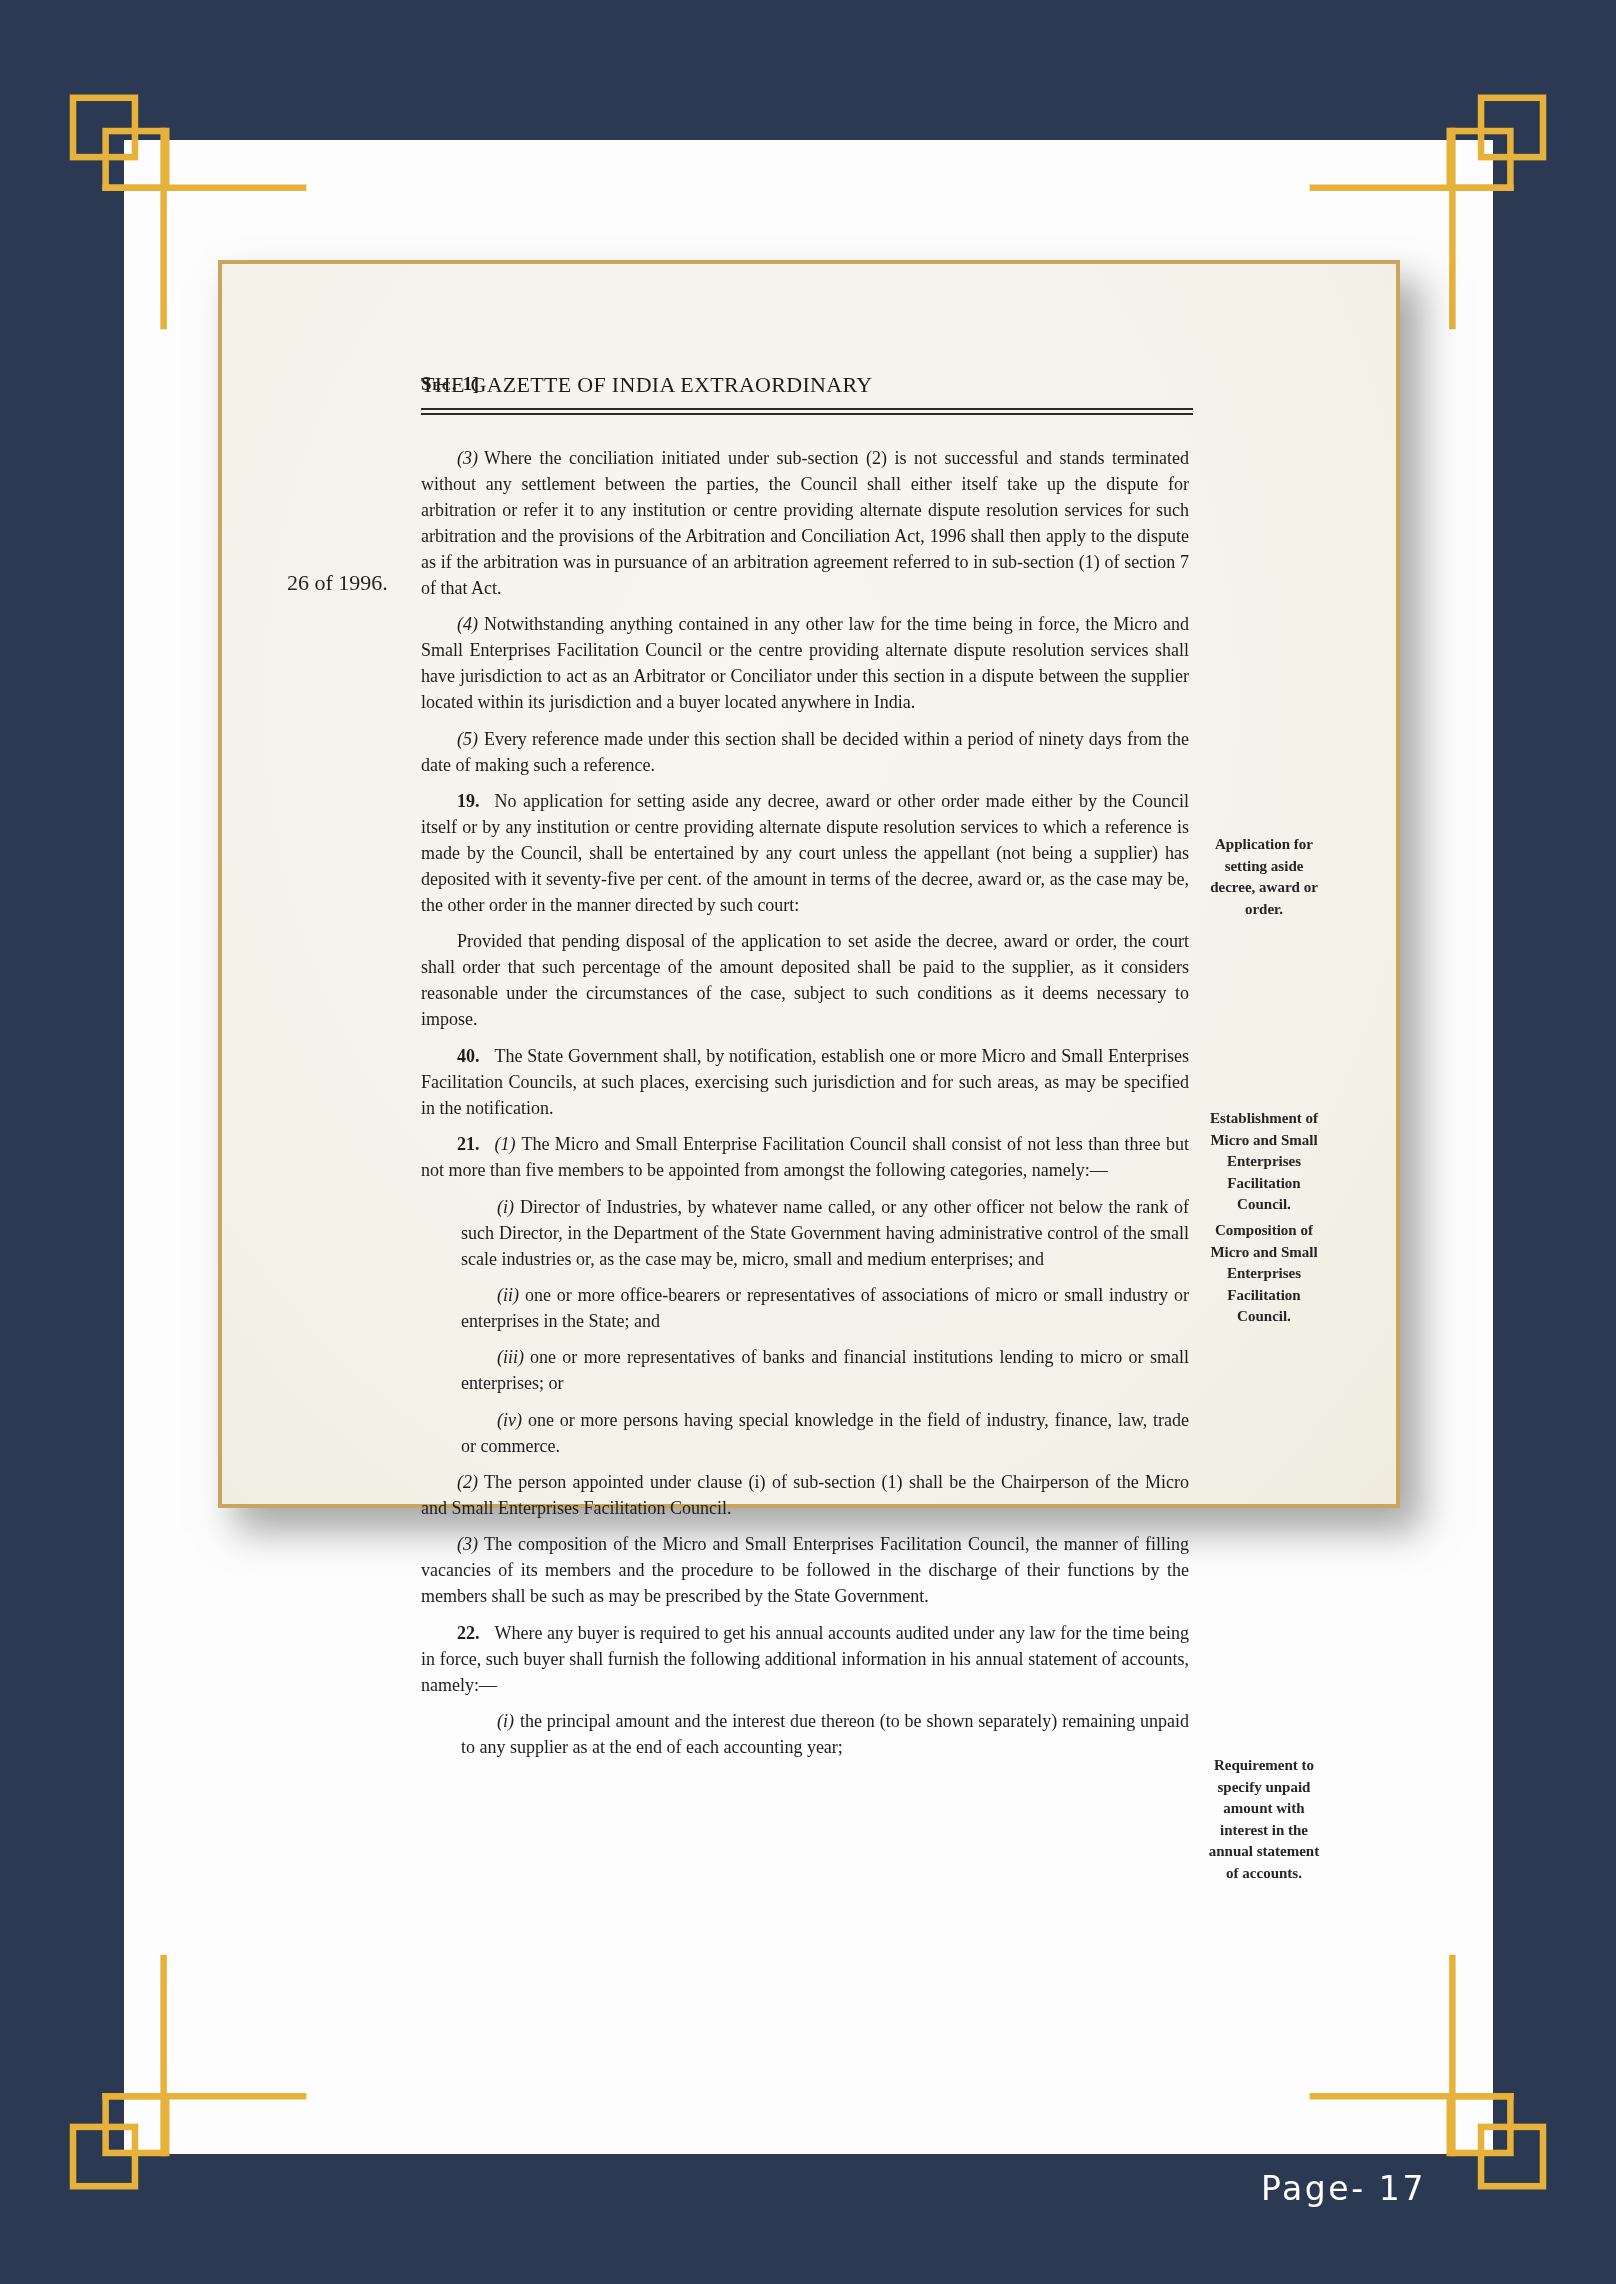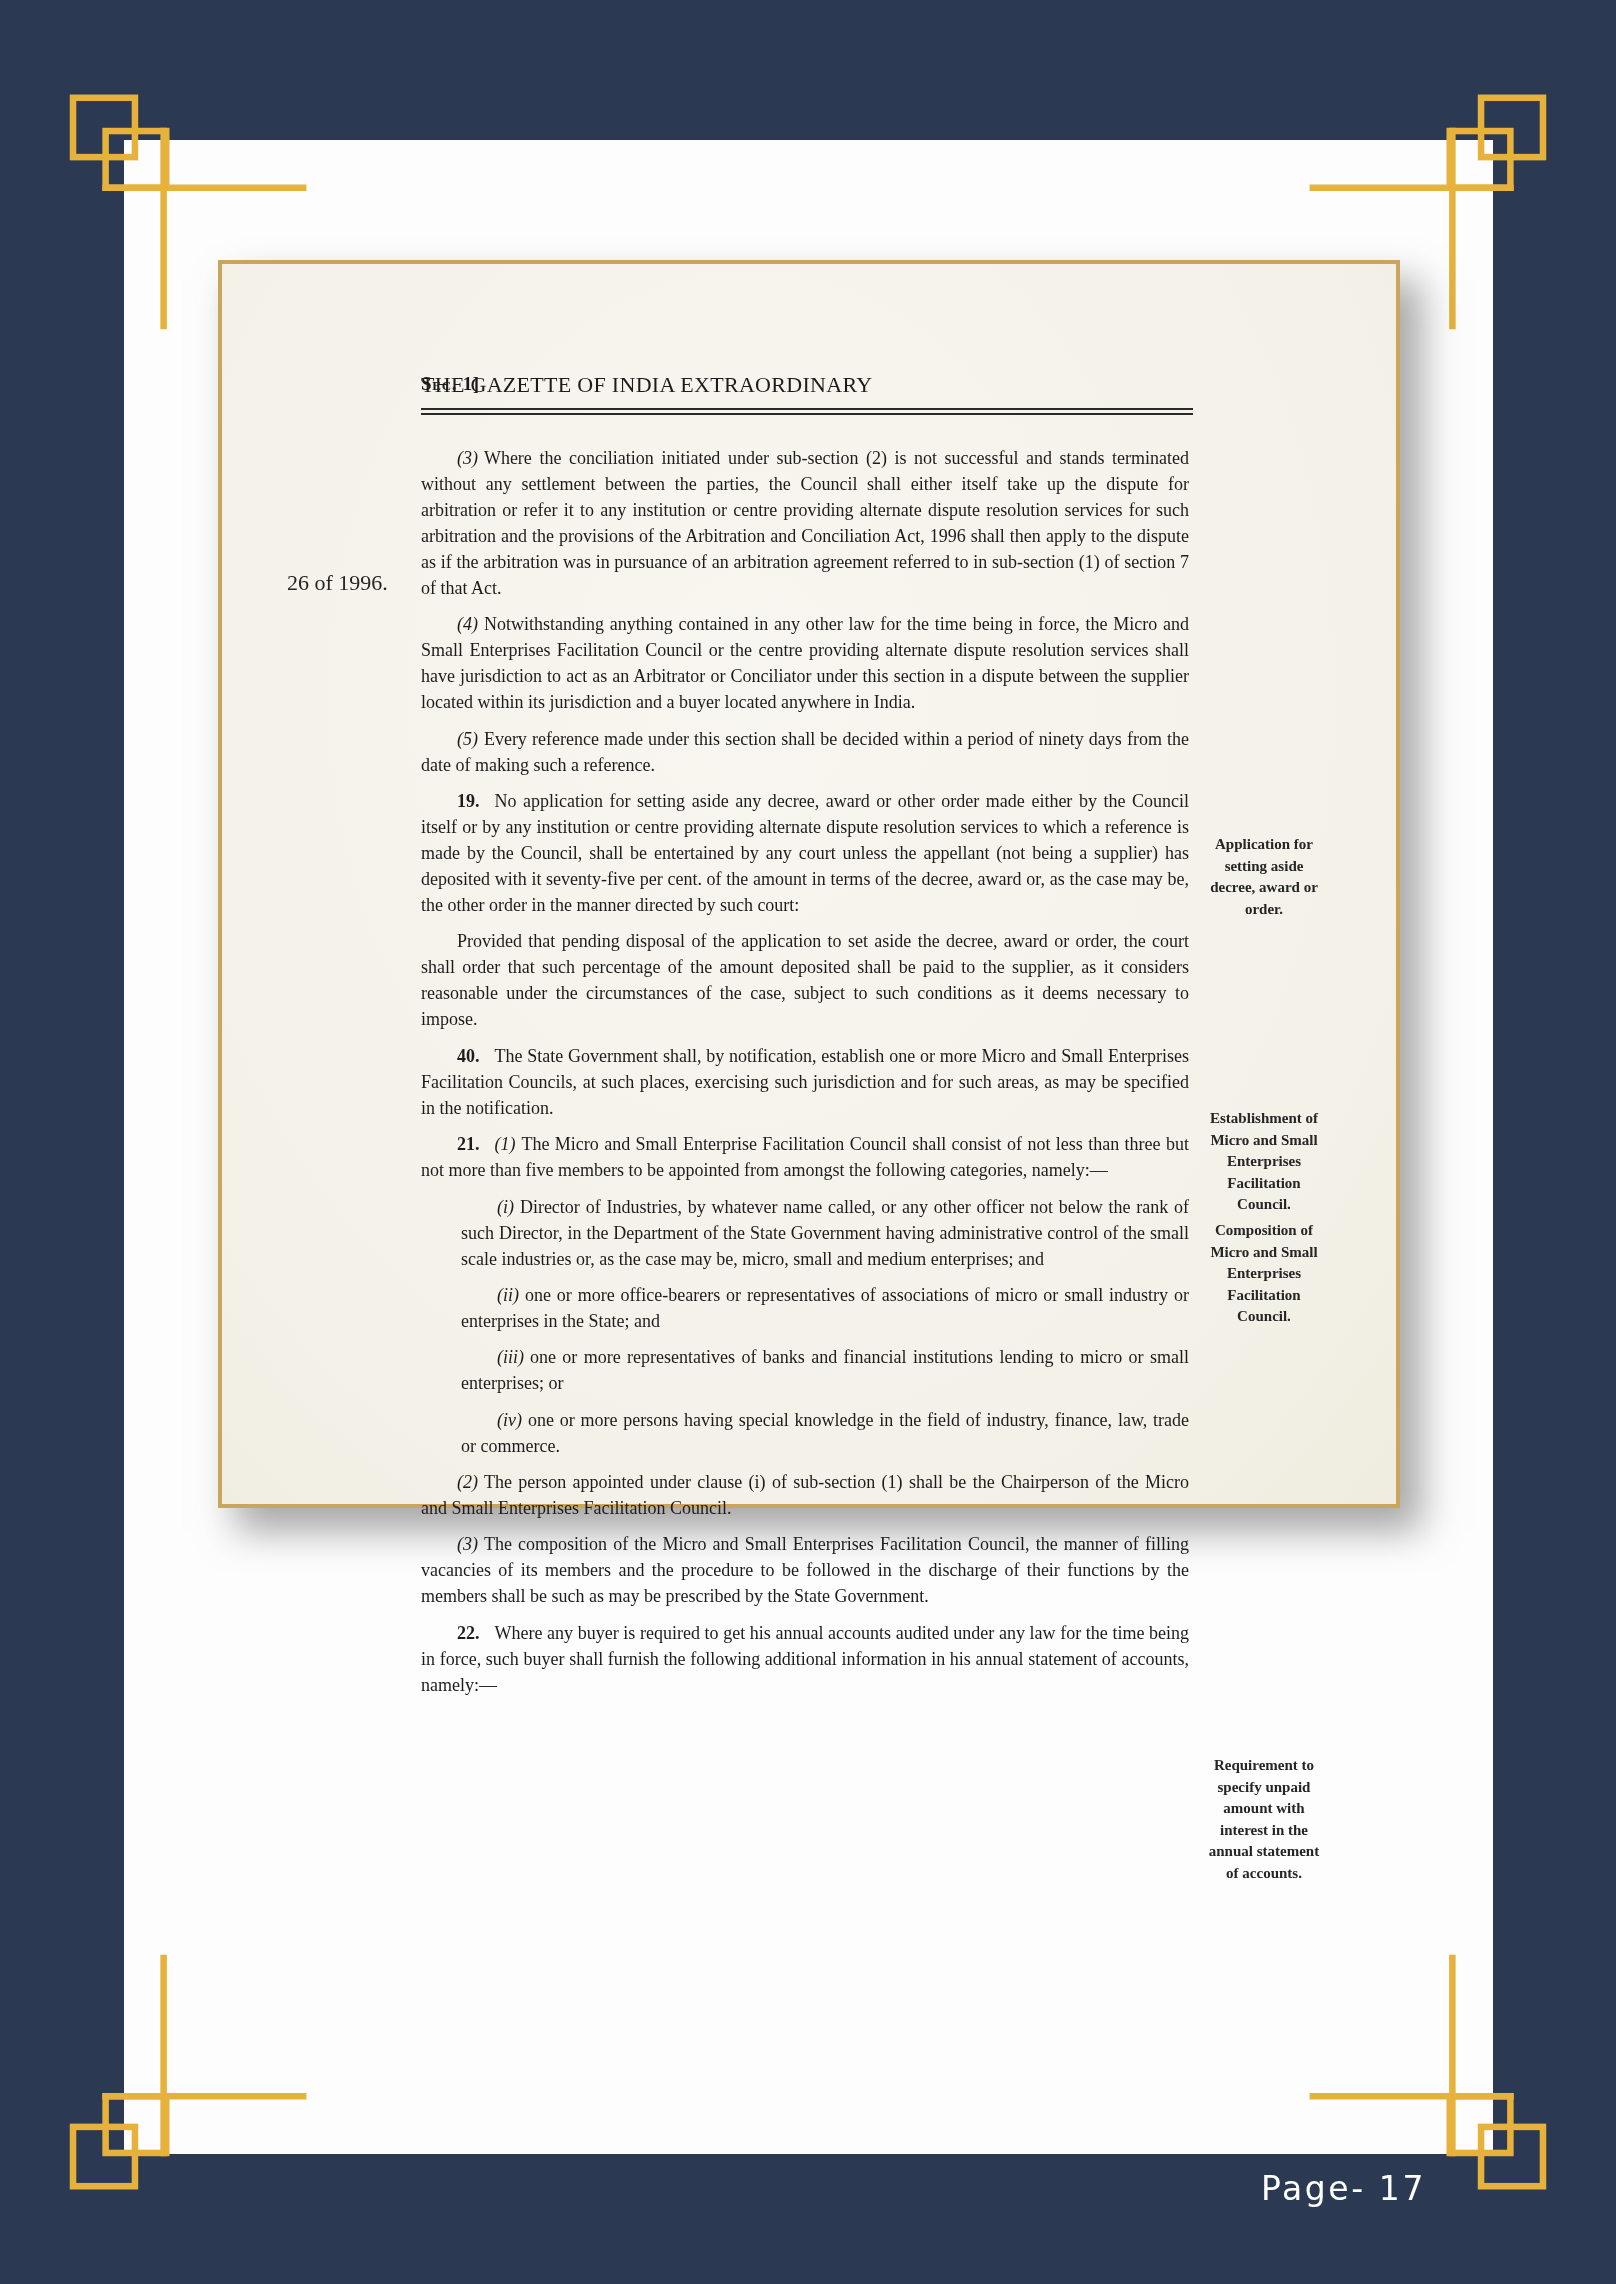--- a/index.html
+++ b/index.html
@@ -159,17 +159,18 @@
     <p class="body-para"><span class="pnum-b"></span><span class="pnum-i"></span><span>Provided that pending disposal of the application to set aside the decree, award or order, the court shall order that such percentage of the amount deposited shall be paid to the supplier, as it considers reasonable under the circumstances of the case, subject to such conditions as it deems necessary to impose.</span></p>
     <p class="body-para"><span class="pnum-b">40.</span><span class="pnum-i"></span><span>The State Government shall, by notification, establish one or more Micro and Small Enterprises Facilitation Councils, at such places, exercising such jurisdiction and for such areas, as may be specified in the notification.</span></p>
     <p class="body-para"><span class="pnum-b">21.</span><span class="pnum-i">(1)</span><span>The Micro and Small Enterprise Facilitation Council shall consist of not less than three but not more than five members to be appointed from amongst the following categories, namely:—</span></p>
     <p class="body-para sub"><span class="pnum-b"></span><span class="pnum-i">(i)</span><span>Director of Industries, by whatever name called, or any other officer not below the rank of such Director, in the Department of the State Government having administrative control of the small scale industries or, as the case may be, micro, small and medium enterprises; and</span></p>
     <p class="body-para sub"><span class="pnum-b"></span><span class="pnum-i">(ii)</span><span>one or more office-bearers or representatives of associations of micro or small industry or enterprises in the State; and</span></p>
     <p class="body-para sub"><span class="pnum-b"></span><span class="pnum-i">(iii)</span><span>one or more representatives of banks and financial institutions lending to micro or small enterprises; or</span></p>
     <p class="body-para sub"><span class="pnum-b"></span><span class="pnum-i">(iv)</span><span>one or more persons having special knowledge in the field of industry, finance, law, trade or commerce.</span></p>
     <p class="body-para"><span class="pnum-b"></span><span class="pnum-i">(2)</span><span>The person appointed under clause (i) of sub-section (1) shall be the Chairperson of the Micro and Small Enterprises Facilitation Council.</span></p>
     <p class="body-para"><span class="pnum-b"></span><span class="pnum-i">(3)</span><span>The composition of the Micro and Small Enterprises Facilitation Council, the manner of filling vacancies of its members and the procedure to be followed in the discharge of their functions by the members shall be such as may be prescribed by the State Government.</span></p>
     <p class="body-para"><span class="pnum-b">22.</span><span class="pnum-i"></span><span>Where any buyer is required to get his annual accounts audited under any law for the time being in force, such buyer shall furnish the following additional information in his annual statement of accounts, namely:—</span></p>
+    <p class="body-para sub"><span class="pnum-b"></span><span class="pnum-i">(i)</span><span>the principal amount and the interest due thereon (to be shown separately) remaining unpaid to any supplier as at the end of each accounting year;</span></p>
   </div>
 </div>
 
 <div class="page-label">Page- 17</div>
 
 
 </body></html>

